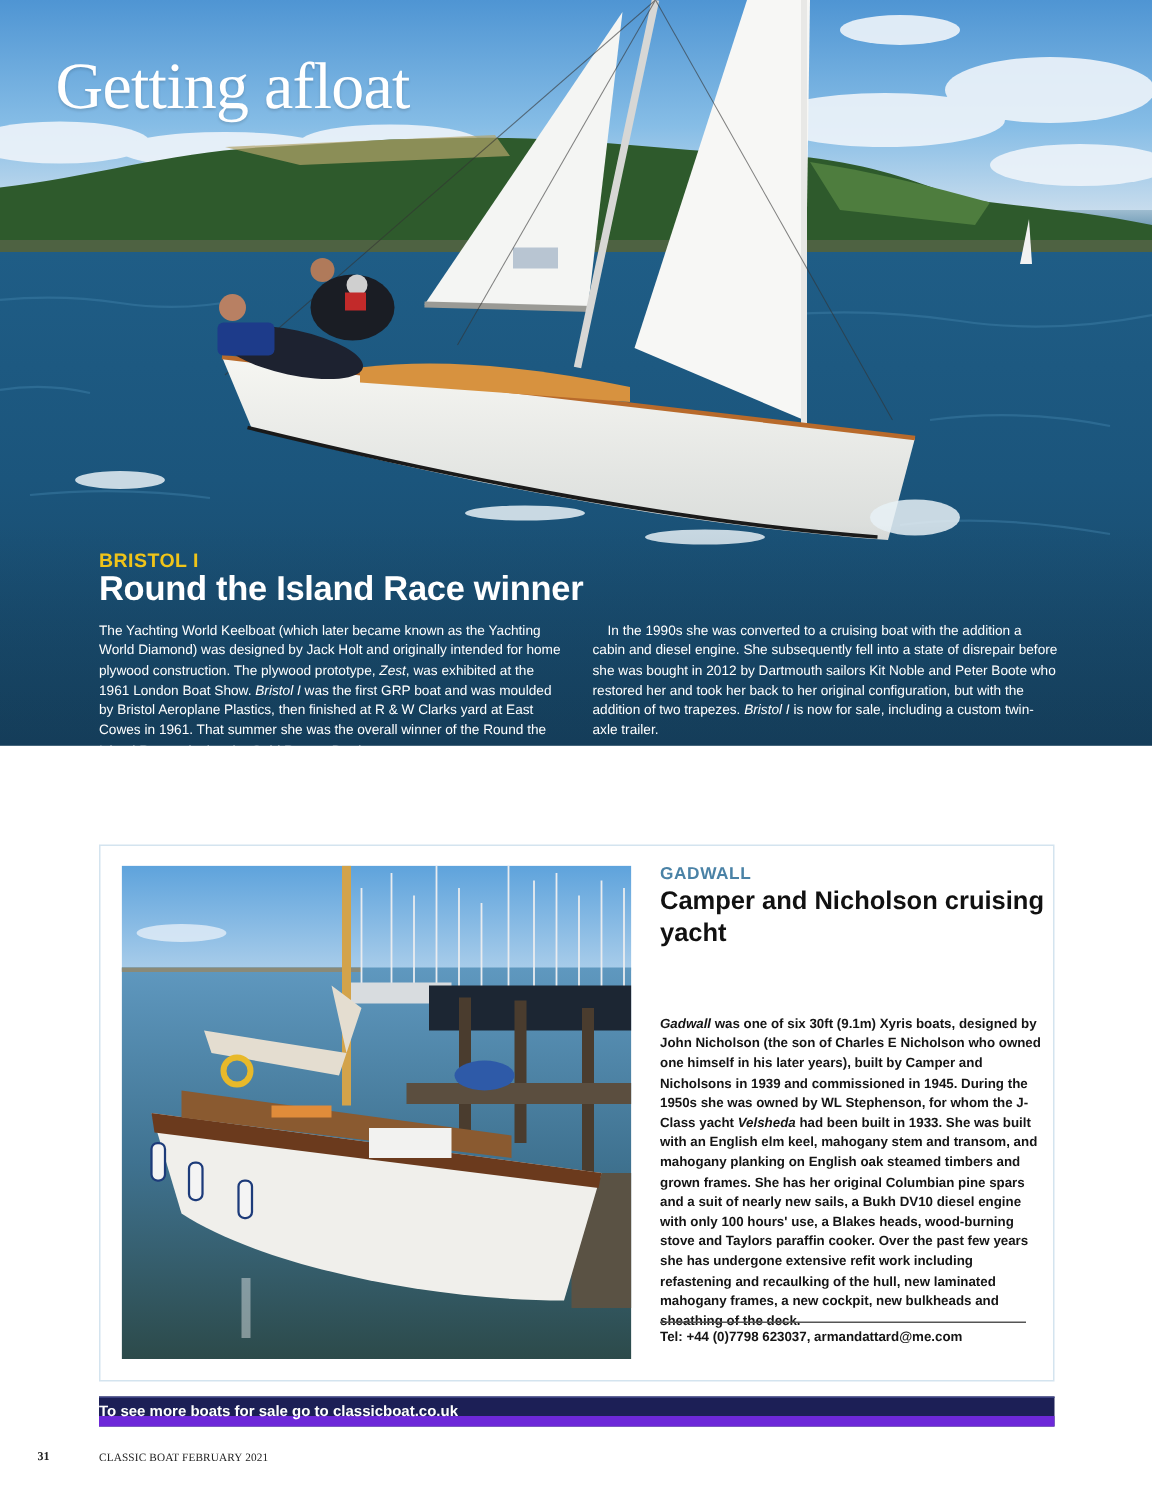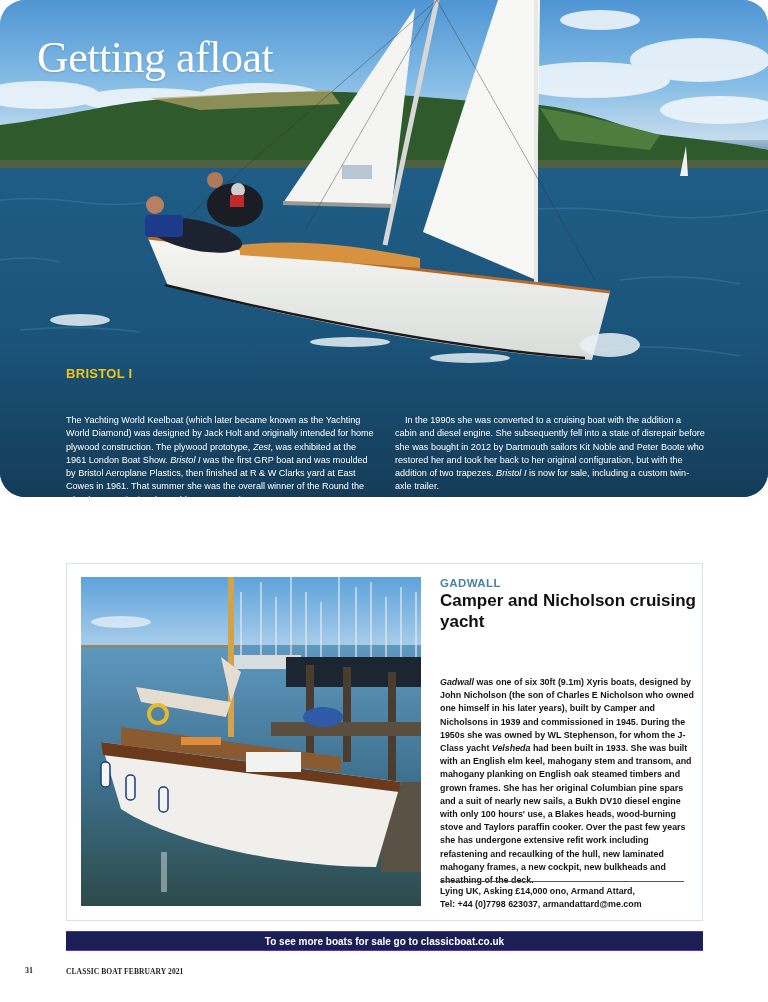--- a/index.html
+++ b/index.html
@@ -3,21 +3,20 @@
   <meta charset="utf-8">
   <style>
     * { box-sizing: border-box; margin: 0; padding: 0; }
     html, body { width: 768px; height: 1002px; background: #ffffff; overflow: hidden; }
     body { position: relative; font-family: "Liberation Sans", sans-serif; }
 
     
     .hero {
       position: absolute; left: 0; top: 0; width: 768px; height: 497px; overflow: hidden;
       background: linear-gradient(180deg, #5d9fd6 0%, #7ab4e0 14%, #a9cbe6 22%, #c9dbe9 26%, #2b6a8e 34%, #1f5a7f 45%, #1a4f72 60%, #1d4a68 75%, #183f5a 100%);
-      border-radius: 25px;
     }
     .hero svg.scene { position: absolute; left: 0; top: 0; }
     .hero-title {
       position: absolute; left: 37px; top: 32px;
       font-family: "Liberation Serif", "DejaVu Serif", serif;
       font-size: 44px; color: #ffffff; letter-spacing: -0.5px; font-weight: normal;
       text-shadow: 0 1px 2px rgba(0,0,0,0.15);
     }
     .kicker-yellow {
       position: absolute; left: 66px; top: 366px;
@@ -68,33 +67,33 @@
     }
     .panel-contact {
       position: absolute; left: 440px; top: 885px; width: 260px;
       font-size: 8.9px; line-height: 13px; color: #151515; font-weight: bold;
     }
 
     
     .banner {
       position: absolute; left: 66px; top: 931px; width: 637px; height: 20px;
       background: #1c1f56; color: #ffffff;
-      font-size: 10px; font-weight: bold; text-align: center; line-height: 20px;
-      border-top: 1px solid #3b4080; border-bottom: 1px solid #6d28d9;
+      font-size: 10px; font-weight: bold; line-height: 20px;
+      border-top: 1px solid #3b4080; border-bottom: 7px solid #6d28d9;
       text-decoration: none; display: block;
     }
 
     
     .folio {
       position: absolute; left: 25px; top: 966px;
       font-family: "Liberation Serif", serif; font-size: 8px; font-weight: bold; color: #222;
     }
     .magname {
       position: absolute; left: 66px; top: 967px;
-      font-family: "Liberation Serif", serif; font-size: 7.5px; font-weight: bold; color: #222; letter-spacing: 0.1px;
+      font-family: "Liberation Serif", serif; font-size: 7.5px; font-weight: normal; color: #222; letter-spacing: 0.1px;
     }
     i { font-style: italic; }
   </style>
 </head>
 <body>
 
 <div class="hero">
   <svg class="scene" width="768" height="548" viewBox="0 0 768 548">
     <defs>
       <linearGradient id="sky" x1="0" y1="0" x2="0" y2="1">
@@ -180,20 +179,21 @@
       <ellipse cx="350" cy="342" rx="40" ry="5"></ellipse>
       <ellipse cx="470" cy="358" rx="40" ry="5"></ellipse>
     </g>
 
     <rect x="0" y="350" width="768" height="198" fill="url(#textfade)"></rect>
   </svg>
 
   <div class="hero-title">Getting afloat</div>
 
   <div class="kicker-yellow">BRISTOL I</div>
+  <div class="hero-heading">Round the Island Race winner</div>
 
   <div class="hero-col left">
     <p><span>The Yachting World Keelboat (which later became known as the Yachting World Diamond) was designed by Jack Holt and originally intended for home plywood construction. The plywood prototype, </span><i>Zest</i><span>, was exhibited at the 1961 London Boat Show. </span><i>Bristol I</i><span> was the first GRP boat and was moulded by Bristol Aeroplane Plastics, then finished at R &amp; W Clarks yard at East Cowes in 1961. That summer she was the overall winner of the Round the Island Race, winning the Gold Roman Bowl.</span></p>
   </div>
 
   <div class="hero-col right">
     <p><span class="indent"></span><span>In the 1990s she was converted to a cruising boat with the addition a cabin and diesel engine. She subsequently fell into a state of disrepair before she was bought in 2012 by Dartmouth sailors Kit Noble and Peter Boote who restored her and took her back to her original configuration, but with the addition of two trapezes. </span><i>Bristol I</i><span> is now for sale, including a custom twin-axle trailer.</span></p>
   </div>
 
   <div class="hero-rule"></div>
@@ -269,20 +269,19 @@
 
 <div class="kicker-blue">GADWALL</div>
 <div class="panel-heading">Camper and Nicholson cruising yacht</div>
 
 <div class="panel-body">
   <i>Gadwall</i><span> was one of six 30ft (9.1m) Xyris boats, designed by John Nicholson (the son of Charles E Nicholson who owned one himself in his later years), built by Camper and Nicholsons in 1939 and commissioned in 1945. During the 1950s she was owned by WL Stephenson, for whom the J-Class yacht </span><i>Velsheda</i><span> had been built in 1933. She was built with an English elm keel, mahogany stem and transom, and mahogany planking on English oak steamed timbers and grown frames. She has her original Columbian pine spars and a suit of nearly new sails, a Bukh DV10 diesel engine with only 100 hours' use, a Blakes heads, wood-burning stove and Taylors paraffin cooker. Over the past few years she has undergone extensive refit work including refastening and recaulking of the hull, new laminated mahogany frames, a new cockpit, new bulkheads and sheathing of the deck.</span>
 </div>
 
 <div class="panel-rule"></div>
 <div class="panel-contact">
-  <div>Lying UK, Asking £14,000 ono, Armand Attard,</div>
   <div>Tel: +44 (0)7798 623037, armandattard@me.com</div>
 </div>
 
 <a class="banner">To see more boats for sale go to classicboat.co.uk</a>
 
 <div class="folio">31</div>
 <div class="magname">CLASSIC BOAT FEBRUARY 2021</div>
 
 </body></html>

